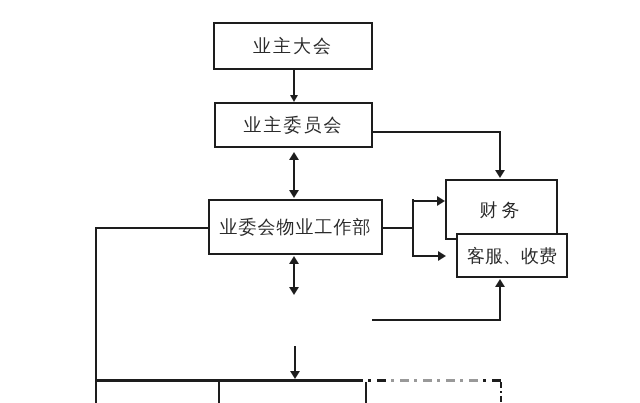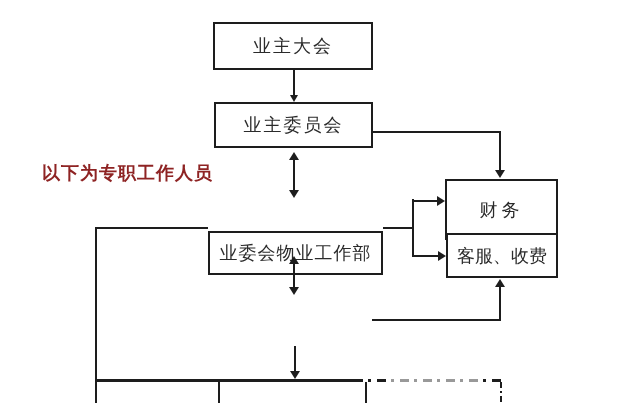--- a/index.html
+++ b/index.html
@@ -34,40 +34,39 @@
     background:repeating-linear-gradient(90deg,#1d1d1d 0 9px,transparent 9px 14px,#1d1d1d 14px 17px,transparent 17px 23px);}
   .dash-v{position:absolute;width:2px;
     background:repeating-linear-gradient(180deg,#1d1d1d 0 6px,transparent 6px 9px,#1d1d1d 9px 11px,transparent 11px 14px);}
   .watermark{position:absolute;background:rgba(255,255,255,0.55);border-radius:8px;}
 </style>
 </head>
 <body>
 
 <div class="canvas">
 
-  <div class="note" style="left:42px;top:161px;">以下为专职工作人员</div>
 
   <div class="box" style="left:214px;top:102px;width:159px;height:46px;">
     <span class="box-label">业主委员会</span>
   </div>
 
   <div class="box" style="left:213px;top:22px;width:160px;height:48px;">
     <span class="box-label">业主大会</span>
   </div>
 
-  <div class="box" style="left:208px;top:199px;width:175px;height:44px;letter-spacing:1px;margin-top:32px;">
+  <div class="box" style="left:208px;top:199px;width:175px;height:56px;letter-spacing:1px;">
     <span class="box-label">业委会物业工作部</span>
   </div>
 
 
   <div class="box" style="left:445px;top:179px;width:113px;height:61px;letter-spacing:4px;">
     <span class="box-label">财务</span>
   </div>
 
-  <div class="box" style="left:446px;top:233px;width:112px;height:45px;letter-spacing:0;">
+  <div class="box" style="left:456px;top:233px;width:112px;height:45px;letter-spacing:0;">
     <span class="box-label">客服、收费</span>
   </div>
 
   <div class="vline" style="left:293px;top:70px;height:28px;"></div>
   <div class="ah-down small" style="left:290px;top:95px;"></div>
 
   <div class="vline" style="left:293px;top:159px;height:32px;"></div>
   <div class="ah-up" style="left:289px;top:152px;"></div>
   <div class="ah-down" style="left:289px;top:190px;"></div>
 

